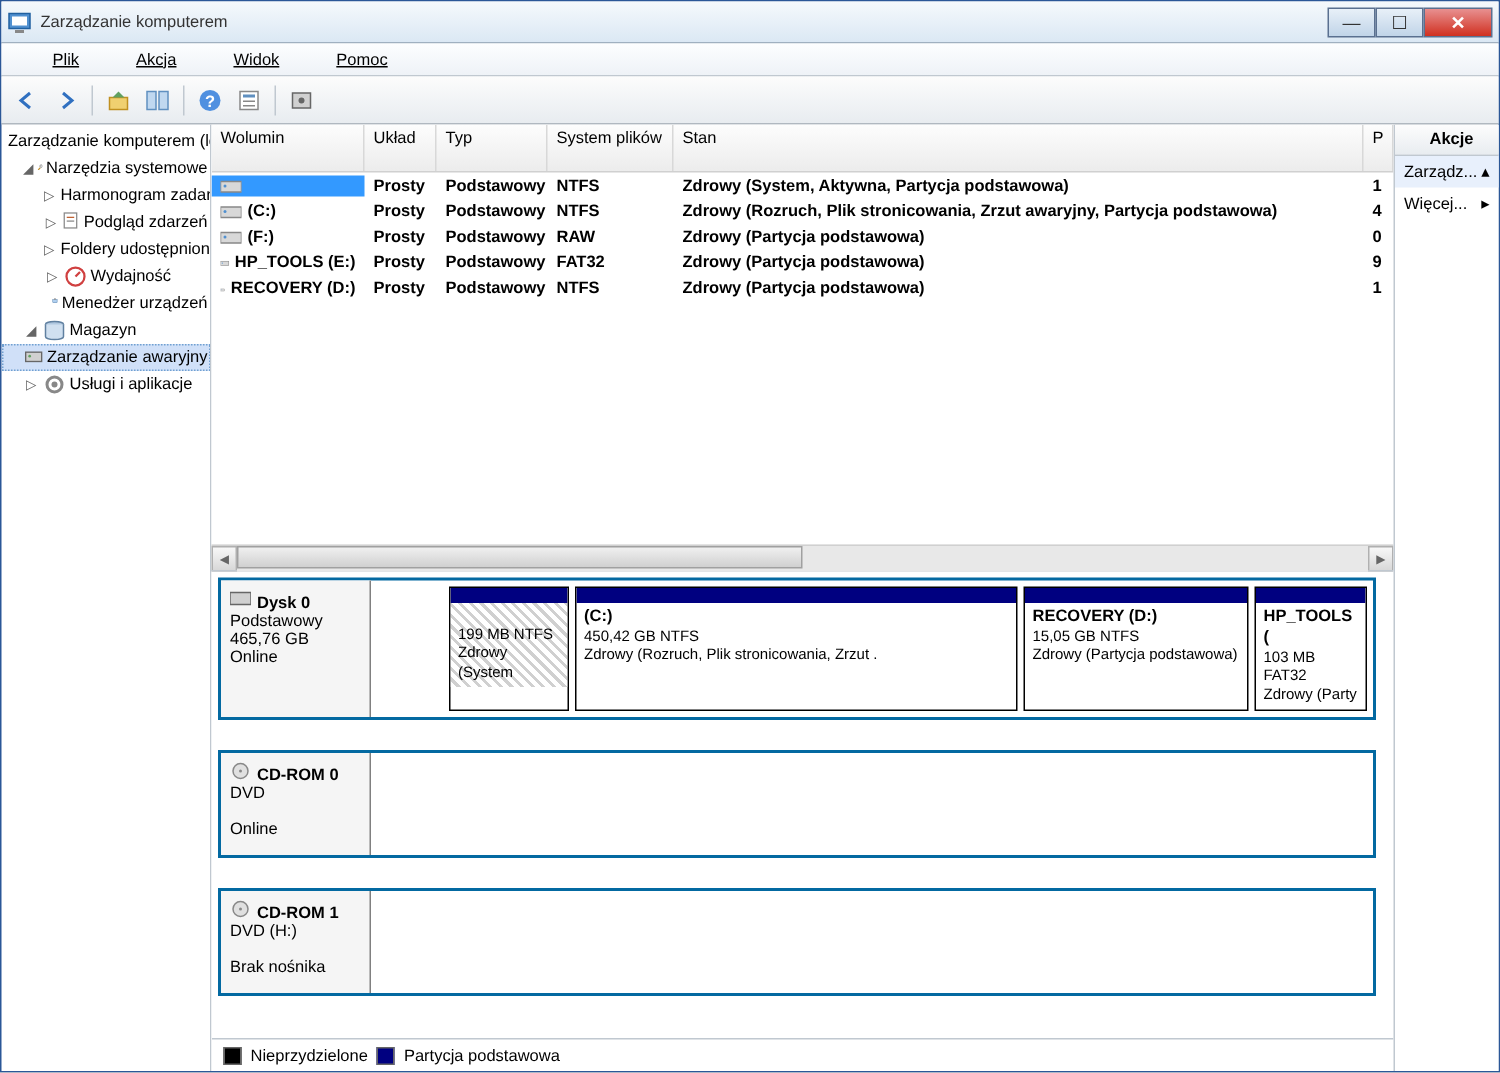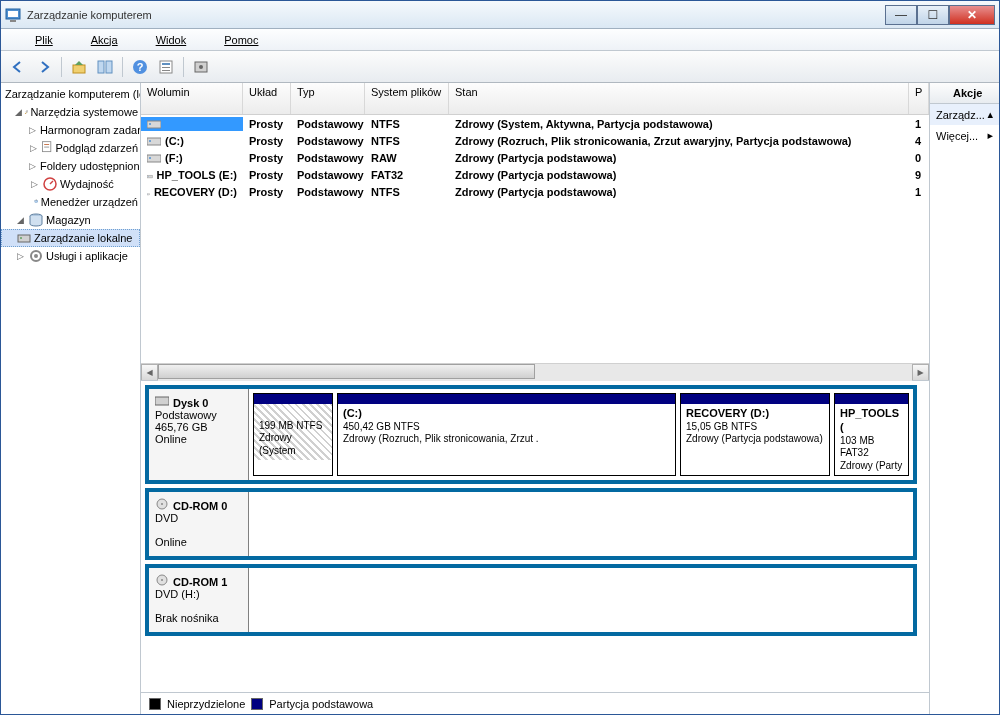--- a/index.html
+++ b/index.html
@@ -38,21 +38,21 @@
 .col-typ { width: 74px; }
 .col-sys { width: 84px; }
 .col-stan { width: 460px; }
 .col-p { width: 20px; text-align: right; }
 .drive-icon { width: 14px; height: 12px; display: inline-block; margin-right: 4px; }
 .hscroll-bar { height: 17px; background: #f0f0f0; border-top: 1px solid #d0d0d0; display: flex; align-items: center; }
 .hscroll-btn { width: 17px; height: 17px; background: linear-gradient(to bottom, #f8f8f8, #d8d8d8); border: 1px solid #b0b0b0; display: flex; align-items: center; justify-content: center; font-size: 8px; color: #666; }
 .hscroll-track { flex: 1; height: 17px; background: #e8e8e8; position: relative; }
 .hscroll-thumb { position: absolute; left: 0; top: 0; height: 15px; background: linear-gradient(to bottom, #f0f0f0, #d0d0d0); border: 1px solid #a0a0a0; }
 .disk-graph { height: 300px; border-top: 1px solid #c0c8d0; overflow: auto; background: #fff; }
-.disk-row { display: flex; border: 4px solid #0369a1; margin: 4px 12px 4px 4px; min-height: 72px; }
+.disk-row { display: flex; border: 2px solid #0369a1; margin: 4px 12px 20px 4px; min-height: 72px; gap: 48px; }
 .disk-info { width: 100px; padding: 6px; background: #f5f5f5; border-right: 1px solid #808080; font-size: 11px; }
 .disk-info b { font-size: 11px; }
 .disk-parts { flex: 1; display: flex; padding: 4px; gap: 4px; }
 .part-box { border: 1px solid #000; display: flex; flex-direction: column; font-size: 10px; overflow: hidden; }
 .part-header { height: 10px; }
 .part-header.primary { background: #000080; }
 .part-body { padding: 3px 5px; line-height: 1.25; }
 .part-body b { font-size: 11px; }
 .part-hatched { background: repeating-linear-gradient(45deg, #fff, #fff 3px, #d0d0d0 3px, #d0d0d0 5px); }
 .legend-bar { height: 22px; border-top: 1px solid #c0c8d0; display: flex; align-items: center; padding: 0 8px; gap: 6px; font-size: 11px; margin-top: 12px; }
@@ -201,21 +201,21 @@
               <path d="M2 4 L2 12 A6 2 0 0 0 14 12 L14 4" fill="#d0e0f0" stroke="#6080a0"></path>
             </svg></span>
         <span>Magazyn</span>
       </div>
       <div class="tree-item indent-2 selected">
         <span class="tree-expander"></span>
         <span class="tree-icon"><svg viewBox="0 0 16 16">
               <rect x="2" y="5" width="12" height="7" fill="#d0d0d0" stroke="#666"></rect>
               <circle cx="5" cy="8" r="1" fill="#60a060"></circle>
             </svg></span>
-        <span>Zarządzanie lokalne</span>
+        <span>Zarządzanie awaryjny</span>
       </div>
       <div class="tree-item indent-1">
         <span class="tree-expander">▷</span>
         <span class="tree-icon"><svg viewBox="0 0 16 16">
               <circle cx="8" cy="8" r="5" fill="none" stroke="#888" stroke-width="2"></circle>
               <circle cx="8" cy="8" r="2" fill="#888"></circle>
             </svg></span>
         <span>Usługi i aplikacje</span>
       </div>
     </div>

